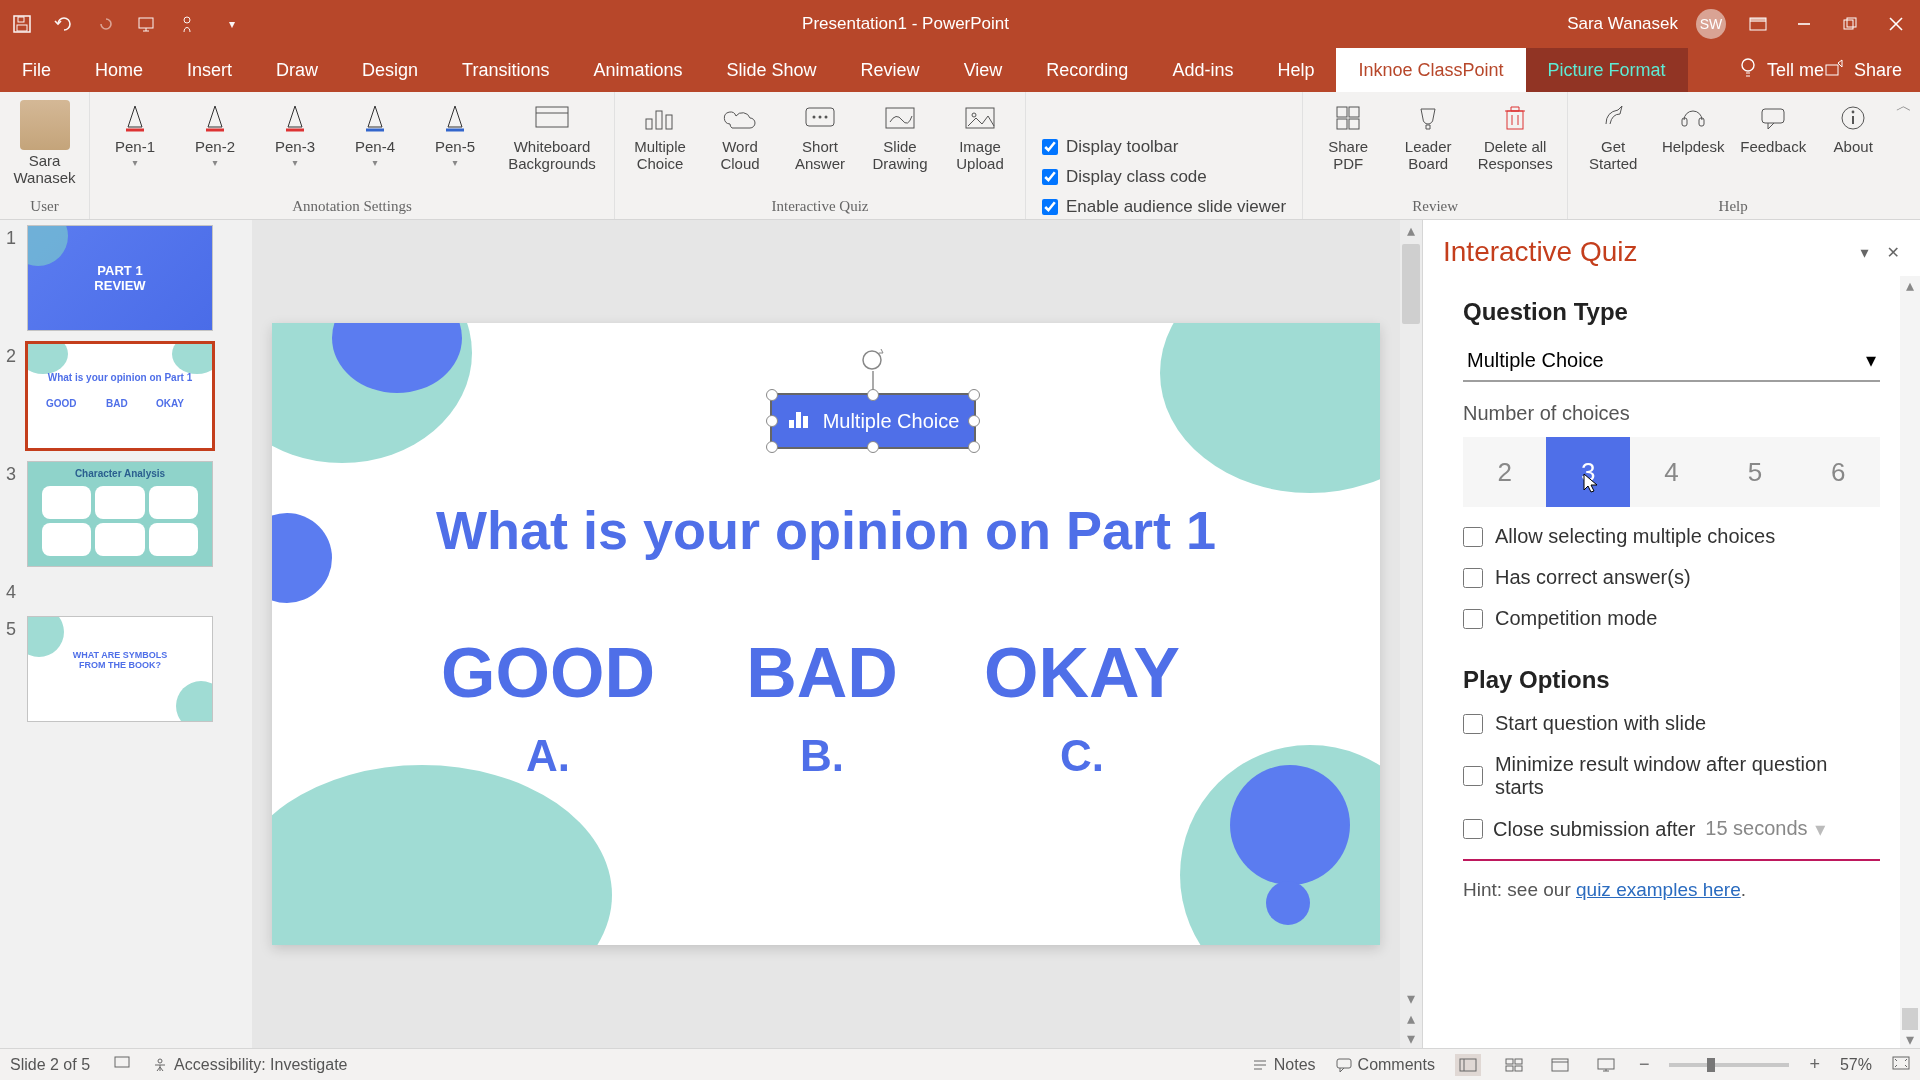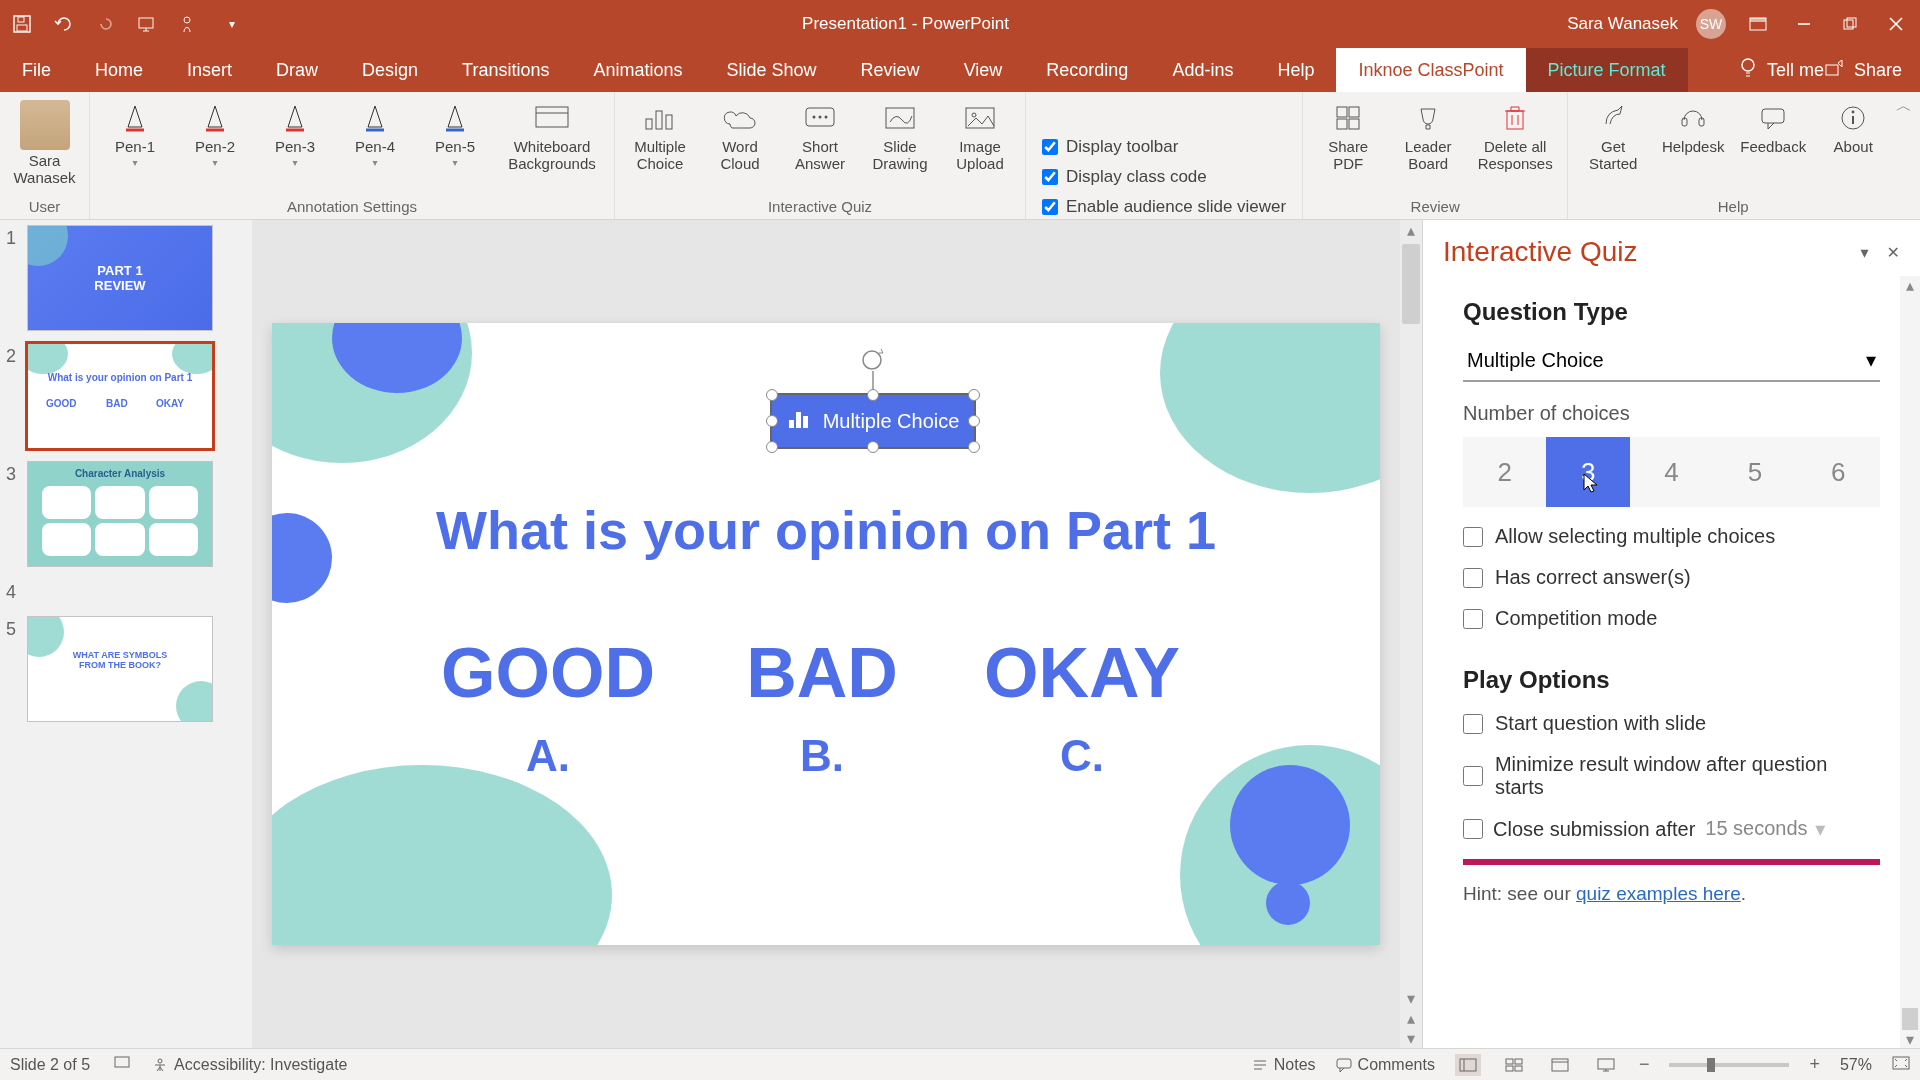--- a/index.html
+++ b/index.html
@@ -20,21 +20,21 @@
 .tab.file { padding: 0 22px; }
 .tab.active { background: #fff; color: #b7472a; }
 .tab.active3 { background: #913424; color: #5eead4; }
 .tabstrip-right { margin-left: auto; display: flex; align-items: center; padding-right: 18px; }
 .tellme, .share { display: flex; align-items: center; gap: 10px; }
 
 
 .ribbon { height: 128px; background: #f3f2f1; border-bottom: 1px solid #d6d6d6; display: flex; position: relative; }
 .ribbon-group { display: flex; flex-direction: column; align-items: center; padding: 4px 12px 2px; border-right: 1px solid #e1e1e1; }
 .rg-buttons { display: flex; gap: 14px; flex: 1; align-items: flex-start; }
-.rg-label { font-size: 15px; color: #666; padding: 2px 0; }
+.rg-label { font-size: 15px; color: #666; padding: 2px 0; font-family: Liberation Serif, serif; }
 .rbtn { display: flex; flex-direction: column; align-items: center; gap: 2px; width: 66px; text-align: center; font-size: 15px; color: #444; cursor: pointer; padding-top: 4px; }
 .rbtn .ricon { width: 42px; height: 36px; display: flex; align-items: center; justify-content: center; }
 .rbtn small { font-size: 15px; line-height: 1.15; }
 .rcheck-col { display: flex; flex-direction: column; gap: 10px; padding: 6px 4px; font-size: 17px; color: #444; margin-top: 35px; }
 .rcheck-row { display: flex; align-items: center; gap: 8px; }
 .rcheck-row input { width: 16px; height: 16px; }
 .ribbon-collapse { position: absolute; right: 8px; top: 4px; color: #888; cursor: pointer; }
 
 
 .workspace { display: flex; height: calc(100% - 48px - 44px - 128px - 32px); background: #e6e6e6; }
@@ -60,21 +60,21 @@
 .sp-select { border-bottom: 2px solid #9e9e9e; padding: 8px 4px; font-size: 20px; display: flex; justify-content: space-between; align-items: center; cursor: pointer; margin-bottom: 20px; }
 .sp-sublabel { font-size: 20px; color: #555; margin: 20px 0 12px; }
 .num-row { display: flex; }
 .num-btn { flex: 1; height: 70px; background: #f6f6f6; display: flex; align-items: center; justify-content: center; font-size: 26px; color: #888; cursor: pointer; }
 .num-btn.sel { background: #4f6fe8; color: #fff; position: relative; }
 .cursor-fake { position: absolute; bottom: 6px; right: 30px; }
 .chk-row { display: flex; align-items: center; gap: 12px; margin: 18px 0; font-size: 20px; color: #333; }
 .chk-row input { width: 20px; height: 20px; }
 .timer-row { display: flex; align-items: center; gap: 10px; font-size: 20px; color: #333; margin: 18px 0; }
 .timer-val { color: #888; width: 120px; display: inline-flex; justify-content: space-between; }
-.sp-hint { border-top: 6px solid #be185d; padding: 18px 0; font-size: 19px; color: #555; }
+.sp-hint { border-top: 2px solid #be185d; padding: 18px 0; font-size: 19px; color: #555; }
 .sp-hint a { color: #2a6bbf; text-decoration: underline; }
 .sp-scroll { position: absolute; right: 0; top: 56px; bottom: 0; width: 20px; background: #f4f4f4; }
 .sp-scroll .sarr { height: 18px; display:flex; align-items:center; justify-content:center; color:#888; }
 .sp-scroll .sthumb { position: absolute; bottom: 18px; left: 2px; right: 2px; height: 22px; background: #cfcfcf; }
 
 
 .statusbar { height: 32px; background: #f3f2f1; border-top: 1px solid #d6d6d6; display: flex; align-items: center; font-size: 16px; color: #555; padding: 0 10px; }
 .statusbar .sb-right { margin-left: auto; display: flex; align-items: center; gap: 20px; }
 .view-btn { width: 26px; height: 22px; display: flex; align-items: center; justify-content: center; cursor: pointer; color: #777; }
 .view-btn.active { background: #e0d8d4; }

